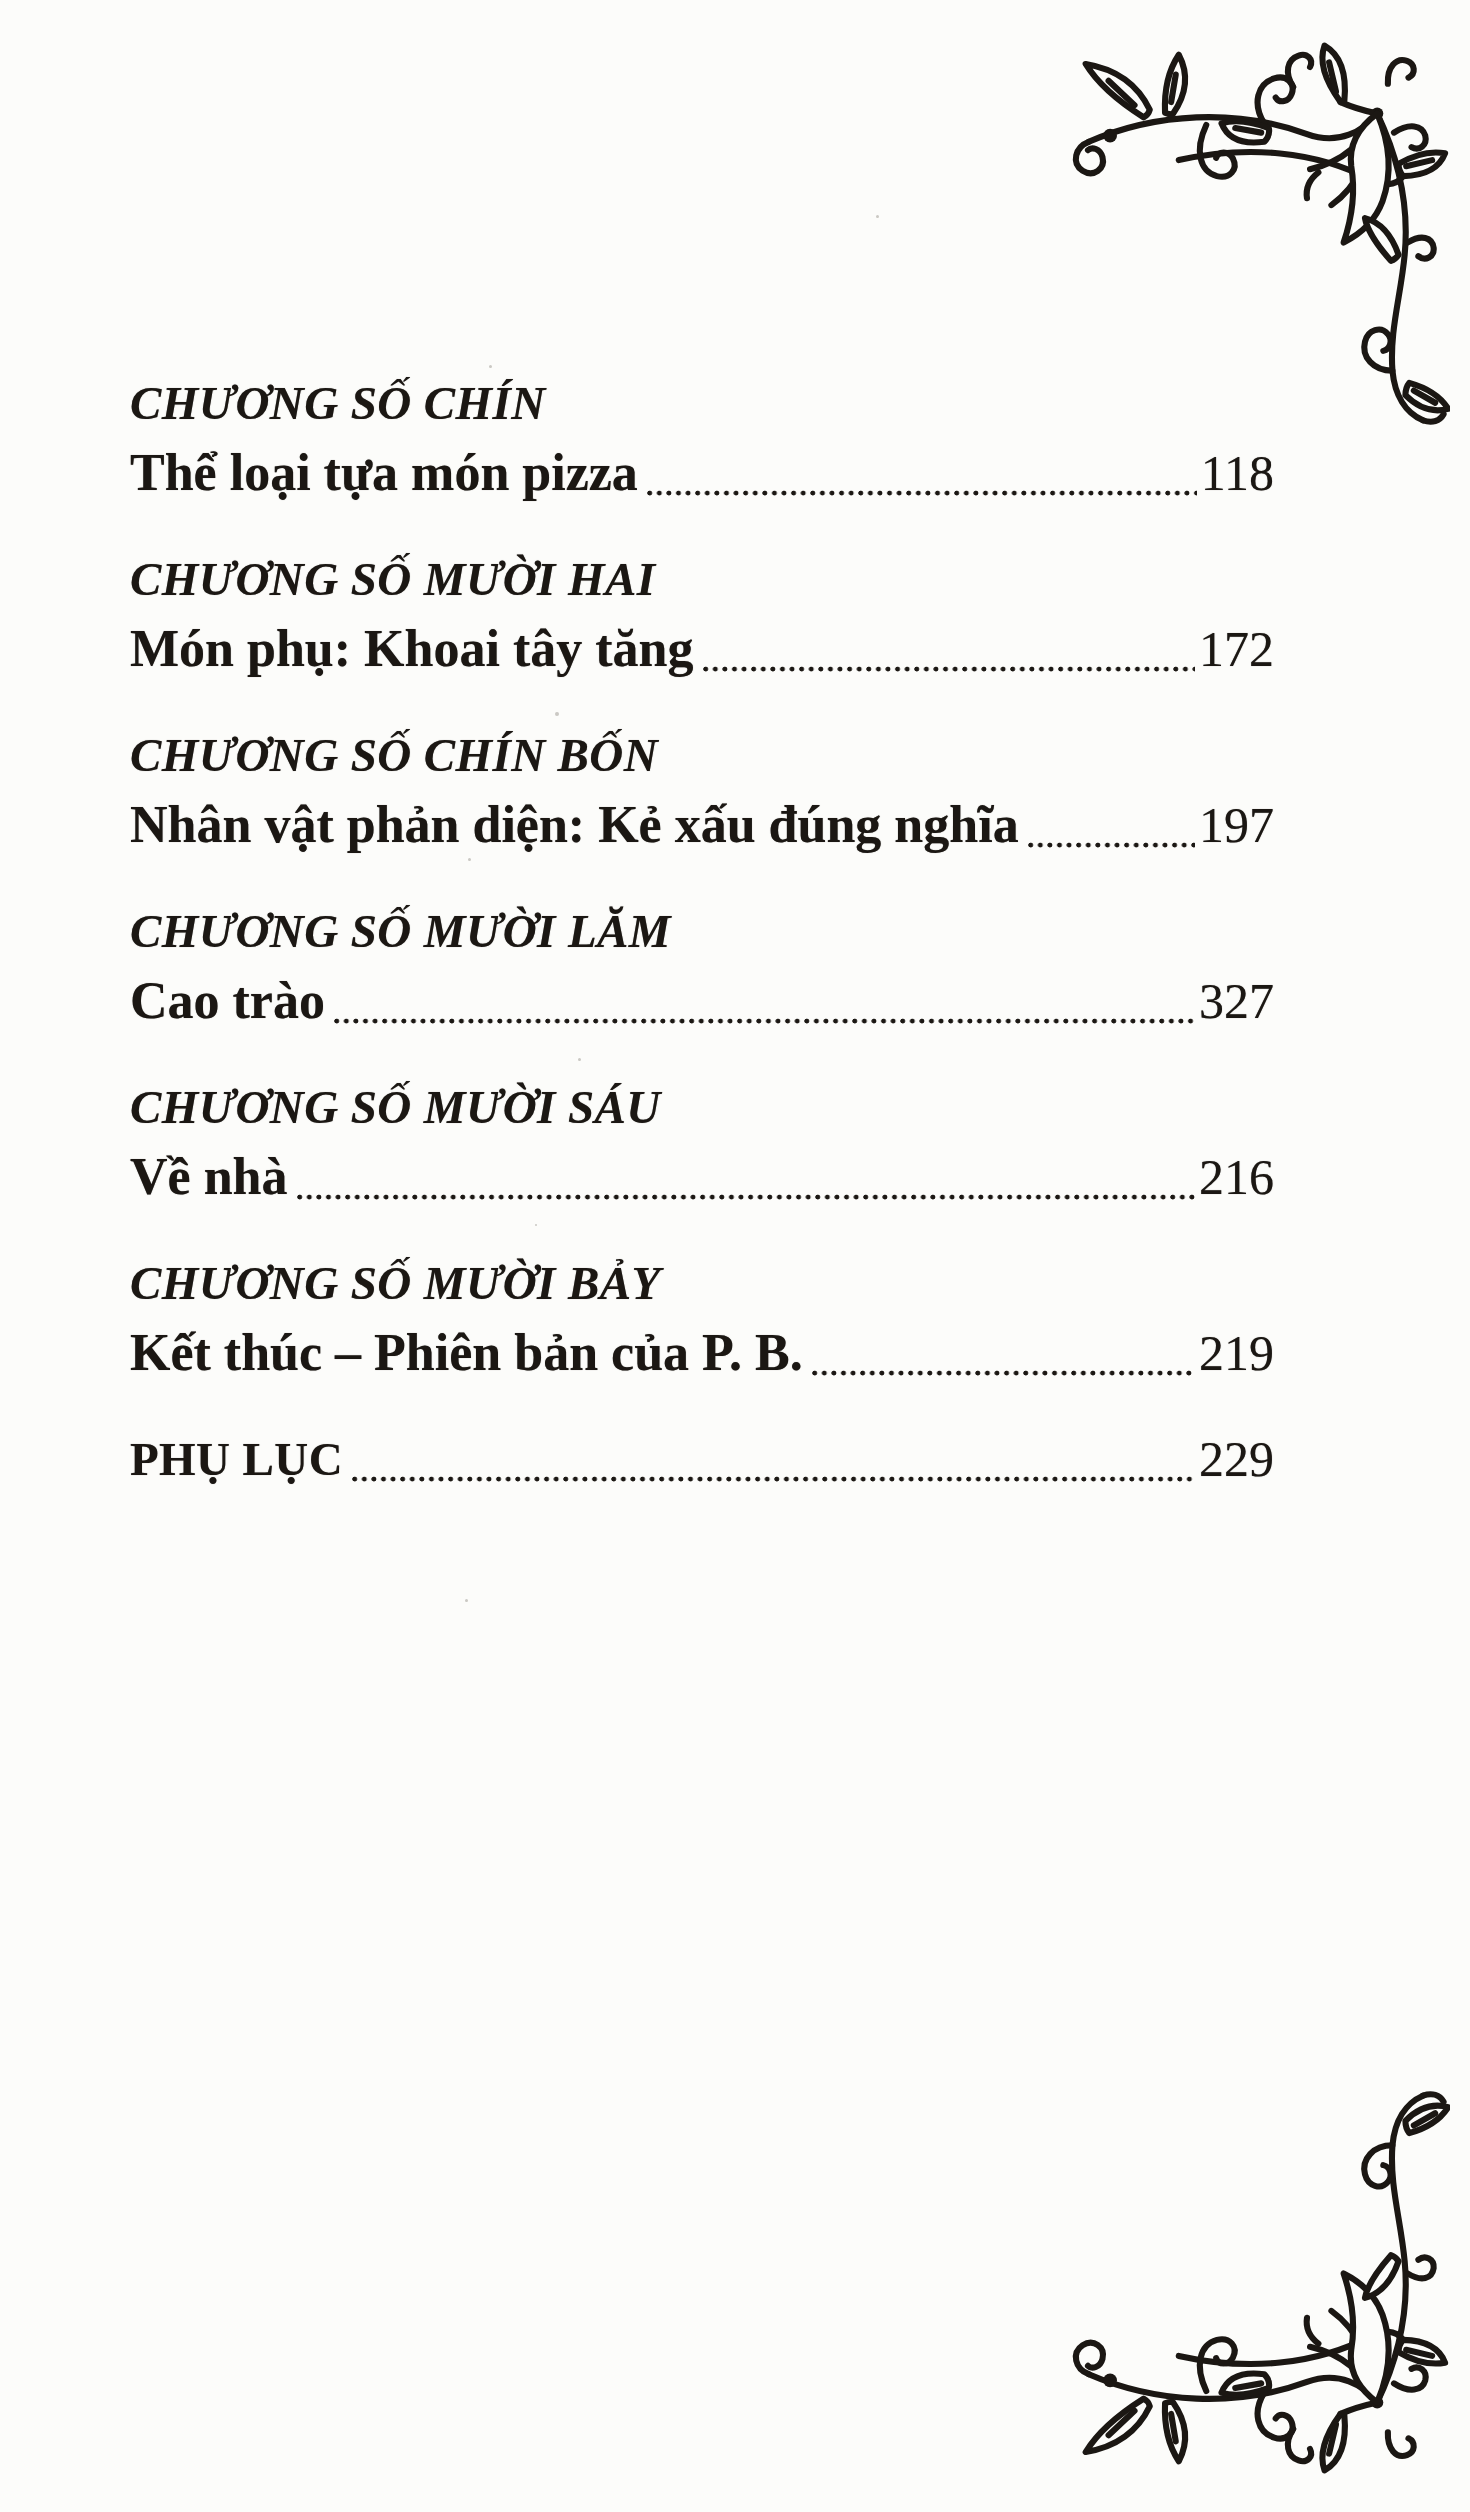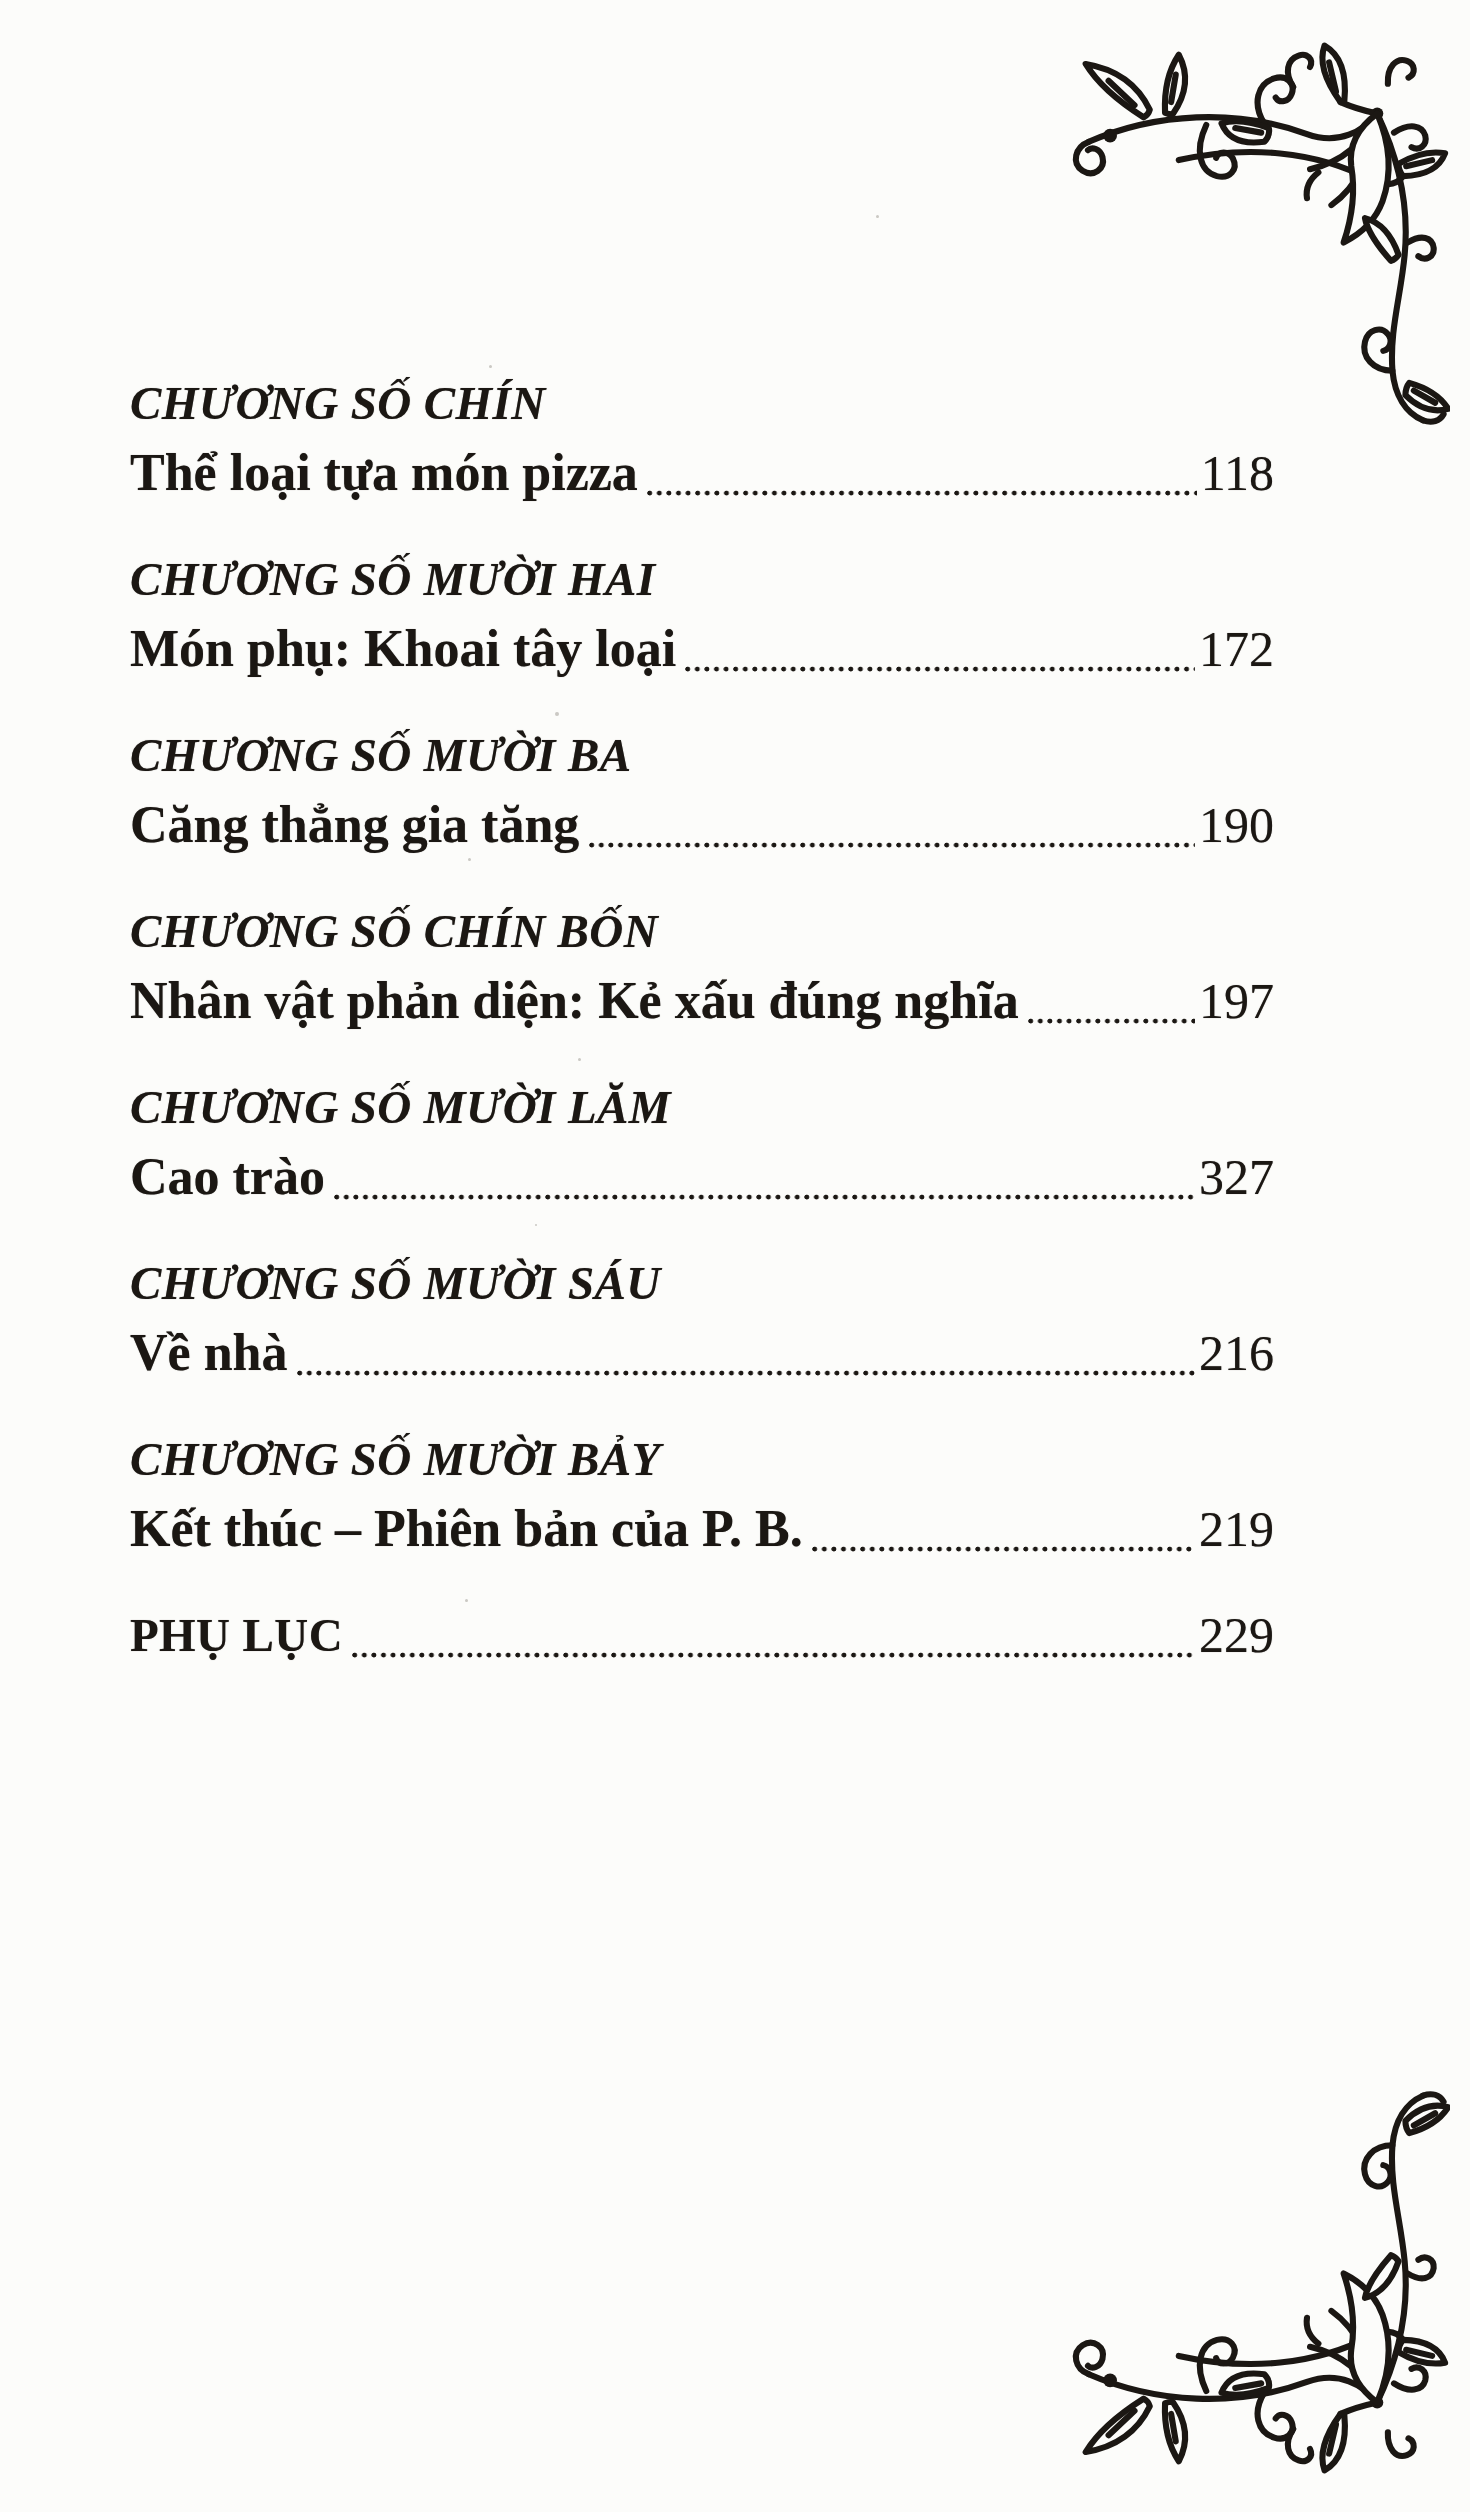--- a/index.html
+++ b/index.html
@@ -123,34 +123,26 @@
         <span class="lead"></span>
         <span class="num">118</span>
       </div>
     </section>
 
 
 
     <section class="block">
       <h2 class="t">CHƯƠNG SỐ MƯỜI HAI</h2>
       <div class="line">
-        <span class="s">Món phụ: Khoai tây loại</span>
+        <span class="s">Món phụ: Khoai tây tăng</span>
         <span class="lead"></span>
         <span class="num">172</span>
       </div>
     </section>
 
-    <section class="block">
-      <h2 class="t">CHƯƠNG SỐ MƯỜI BA</h2>
-      <div class="line">
-        <span class="s">Căng thẳng gia tăng</span>
-        <span class="lead"></span>
-        <span class="num">190</span>
-      </div>
-    </section>
 
     <section class="block">
       <h2 class="t">CHƯƠNG SỐ CHÍN BỐN</h2>
       <div class="line">
         <span class="s">Nhân vật phản diện: Kẻ xấu đúng nghĩa</span>
         <span class="lead"></span>
         <span class="num">197</span>
       </div>
     </section>
 

